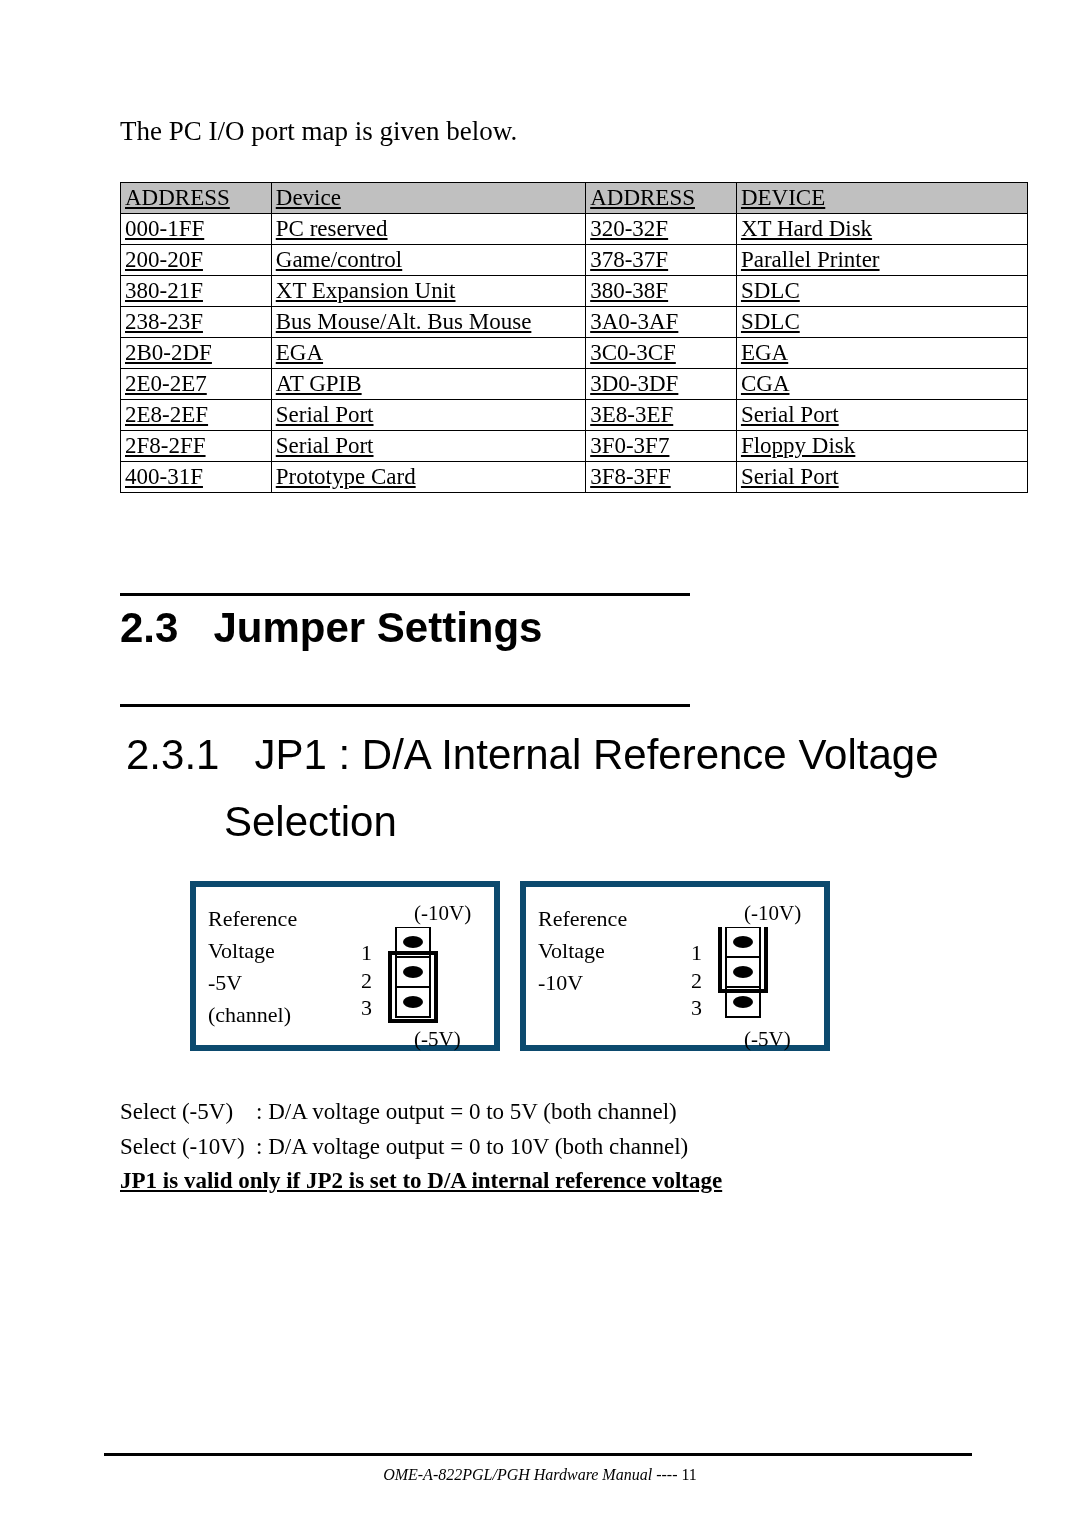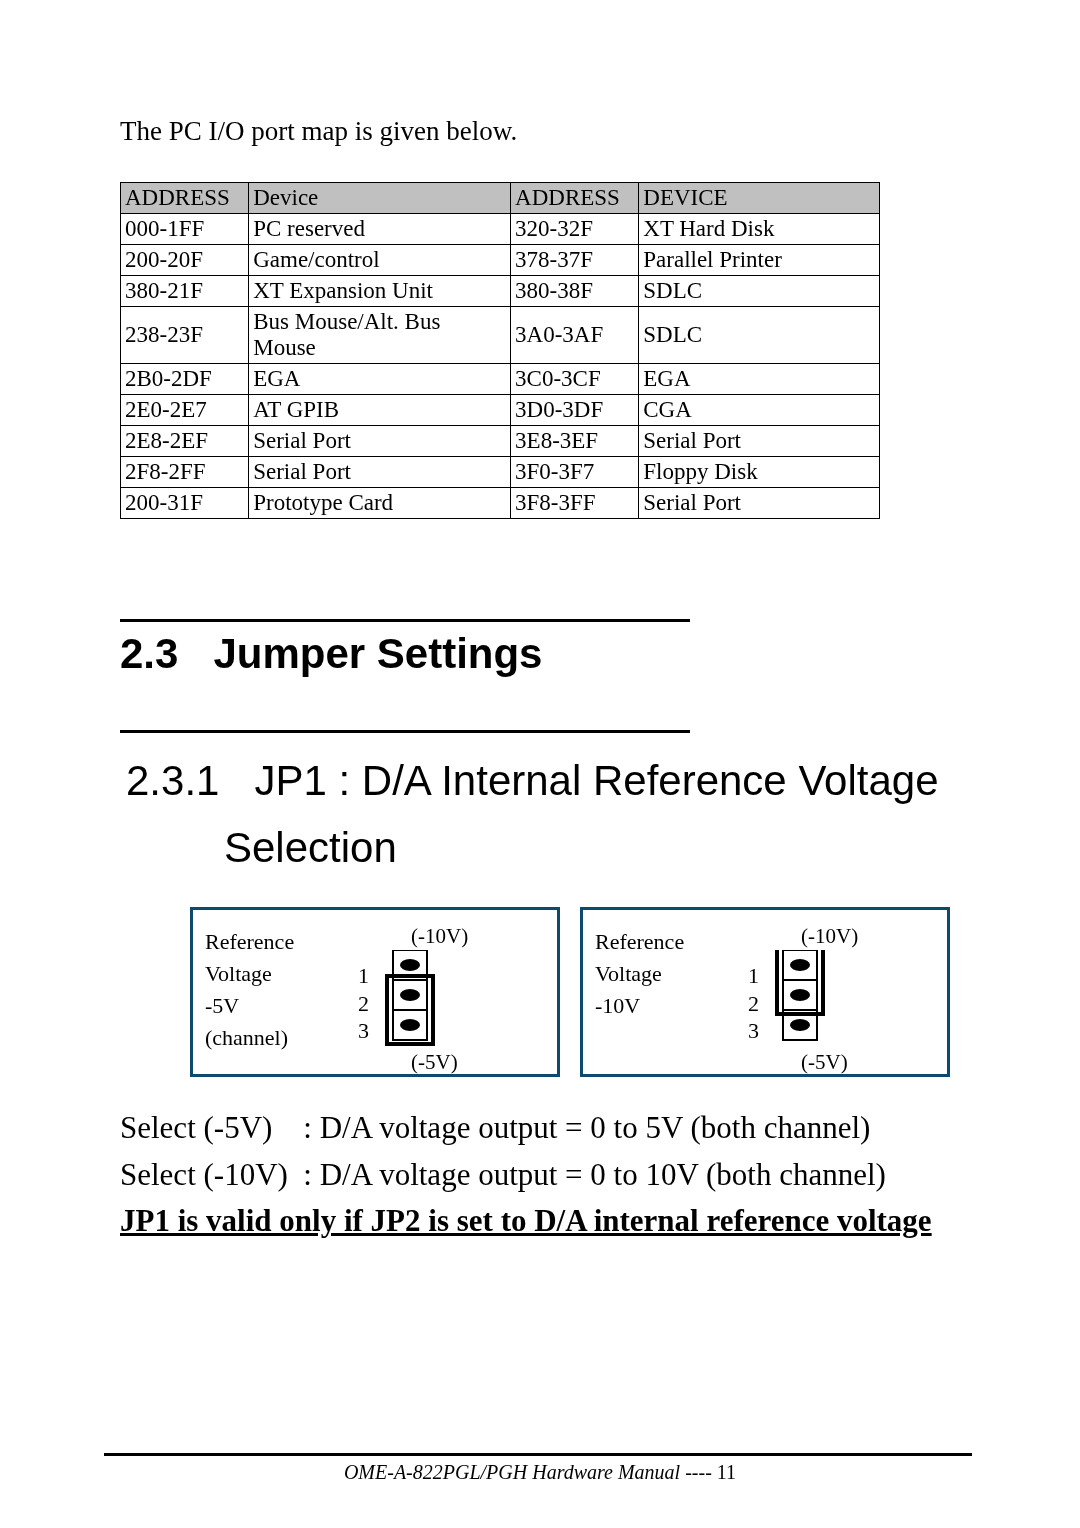--- a/index.html
+++ b/index.html
@@ -15,22 +15,23 @@
     position: relative;
     box-sizing: border-box;
     padding: 116px 104px 0 120px;
   }
   .intro {
     font-size: 27px;
     margin: 0 0 35px 0;
   }
   table.iomap {
     border-collapse: collapse;
-    width: 760px;
+    width: 908px;
     font-size: 23px;
+    text-decoration: underline;
   }
   table.iomap th, table.iomap td {
     border: 1px solid #000;
     padding: 2px 4px;
     text-align: left;
     font-weight: normal;
   }
   table.iomap th {
     background: #c0c0c0;
   }
@@ -65,22 +66,22 @@
     margin-left: 98px;
   }
 
   .jumper-row {
     display: flex;
     gap: 20px;
     margin-top: 26px;
     margin-left: 70px;
   }
   .jumper-box {
-    border: 3px solid #0c4a6e;
-    width: 370px;
+    border: 6px solid #0c4a6e;
+    width: 310px;
     height: 170px;
     position: relative;
     box-sizing: border-box;
     font-size: 22px;
   }
   .jb-left {
     position: absolute;
     left: 12px;
     top: 16px;
     line-height: 1.45;
@@ -104,22 +105,22 @@
     top: 140px;
     font-size: 21px;
   }
   .jumper-svg {
     position: absolute;
     left: 190px;
     top: 40px;
   }
 
   .notes {
-    margin-top: 28px;
-    font-size: 31px;
+    margin-top: 44px;
+    font-size: 23px;
     line-height: 1.5;
   }
   .notes .underline {
     text-decoration: underline;
     font-weight: bold;
   }
 
   .footer-rule {
     position: absolute;
     left: 104px;
@@ -127,21 +128,21 @@
     bottom: 72px;
     border-top: 3px solid #000;
   }
   .footer {
     position: absolute;
     left: 0;
     right: 0;
     bottom: 44px;
     text-align: center;
     font-style: italic;
-    font-size: 20px;
+    font-size: 16px;
   }
   .footer .pnum { font-style: normal; }
 </style>
 </head>
 <body>
 
 <div class="page">
 
   <p class="intro">The PC I/O port map is given below.</p>
 
@@ -197,21 +198,21 @@
           <td>3E8-3EF</td>
           <td>Serial Port</td>
         </tr>
         <tr>
           <td>2F8-2FF</td>
           <td>Serial Port</td>
           <td>3F0-3F7</td>
           <td>Floppy Disk</td>
         </tr>
         <tr>
-          <td>200-31F</td>
+          <td>400-31F</td>
           <td>Prototype Card</td>
           <td>3F8-3FF</td>
           <td>Serial Port</td>
         </tr>
       </tbody>
   </table>
 
   <hr class="rule-heavy">
   <h1 class="sec">
     <span>2.3</span>&nbsp;&nbsp;

